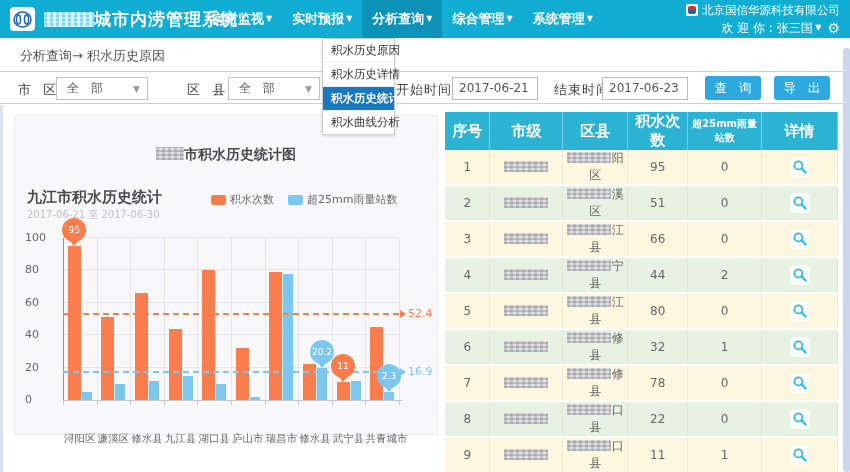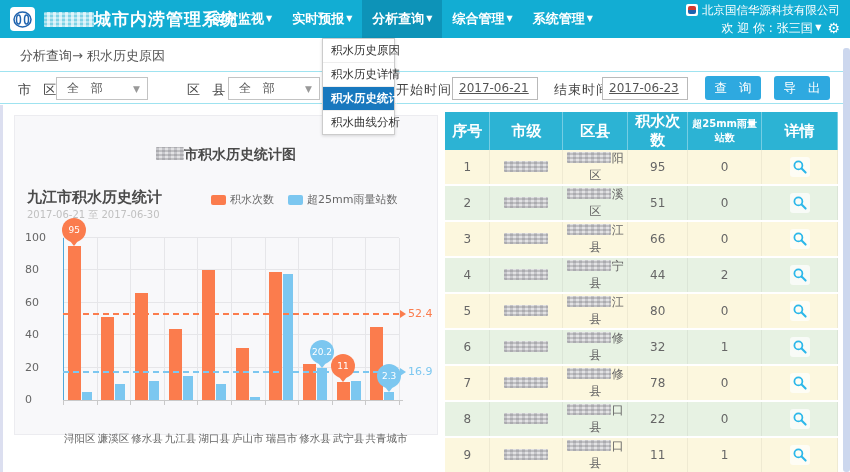--- a/index.html
+++ b/index.html
@@ -44,21 +44,21 @@
   .breadcrumb { position:absolute; left:20px; top:9px; font-size:13px; color:#555; }
 
   
   .filter-row { position:absolute; left:0; top:73px; width:850px; height:31px; background:#fff;
                 border-bottom:1px solid #9fe3f0; }
   .filter-label { position:absolute; top:8px; font-size:13px; color:#444; letter-spacing:4px; white-space:nowrap; }
   .f-select { position:absolute; top:4px; width:92px; height:23px; border:1px solid #c3c3c3; background:#fff;
               font-size:12px; color:#555; padding-left:10px; line-height:21px; letter-spacing:4px; }
   .f-select .sel-caret { position:absolute; right:7px; top:1px; font-size:9px; color:#999; letter-spacing:0; }
   .f-input { position:absolute; top:4px; width:86px; height:23px; border:1px solid #b9b9b9; background:#fff;
-             font-size:12px; color:#555; padding-left:6px; line-height:21px;text-decoration:underline; }
+             font-size:12px; color:#555; padding-left:6px; line-height:21px; }
   .f-btn { position:absolute; top:3px; width:56px; height:24px; background:#2ea9e0; color:#fff; border:none;
            border-radius:3px; font-size:12.5px; letter-spacing:4px; text-align:center; line-height:24px;
            padding-left:4px; cursor:pointer; font-family:"DejaVu Sans", sans-serif; }
 
   
   .dropdown { position:absolute; left:322px; top:38px; width:73px; background:#fff; border:1px solid #ccc;
               z-index:30; box-shadow:0 1px 3px rgba(0,0,0,.15); }
   .dd-item { font-size:11.5px; color:#333; padding:4px 0 4px 8px; border-bottom:1px solid #eee;
              white-space:nowrap; cursor:pointer; }
   .dd-item:last-child { border-bottom:none; }

